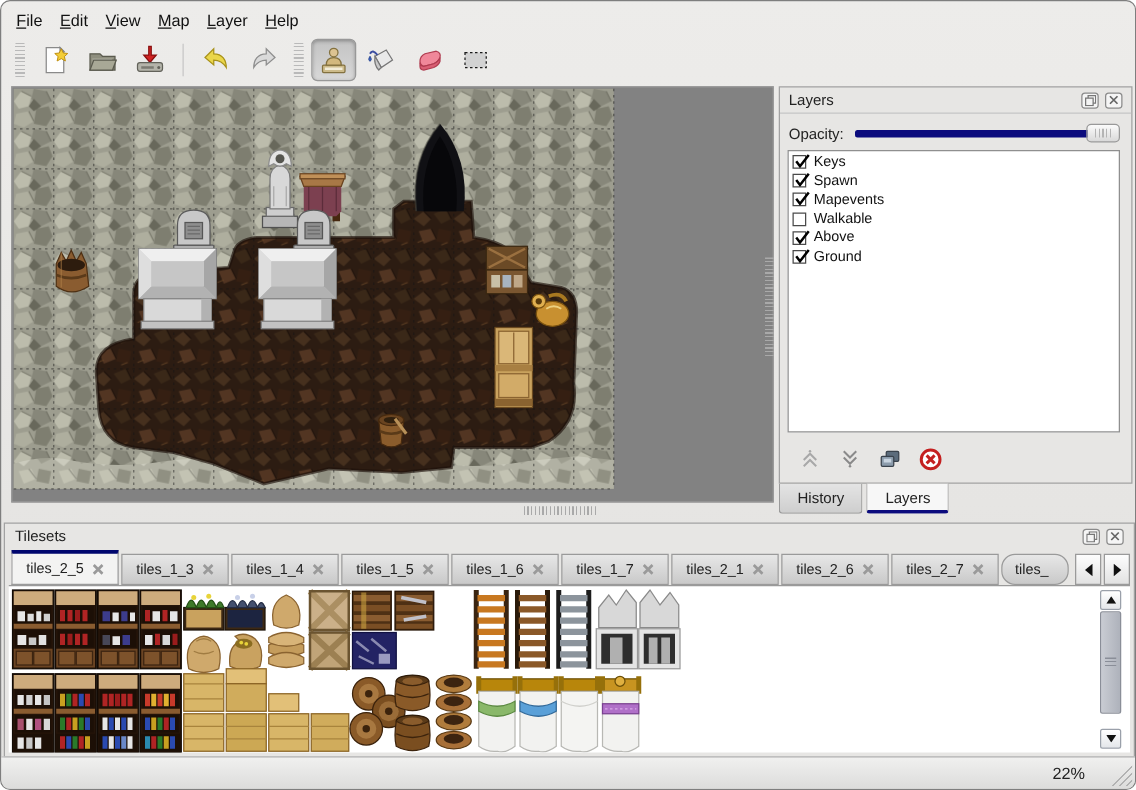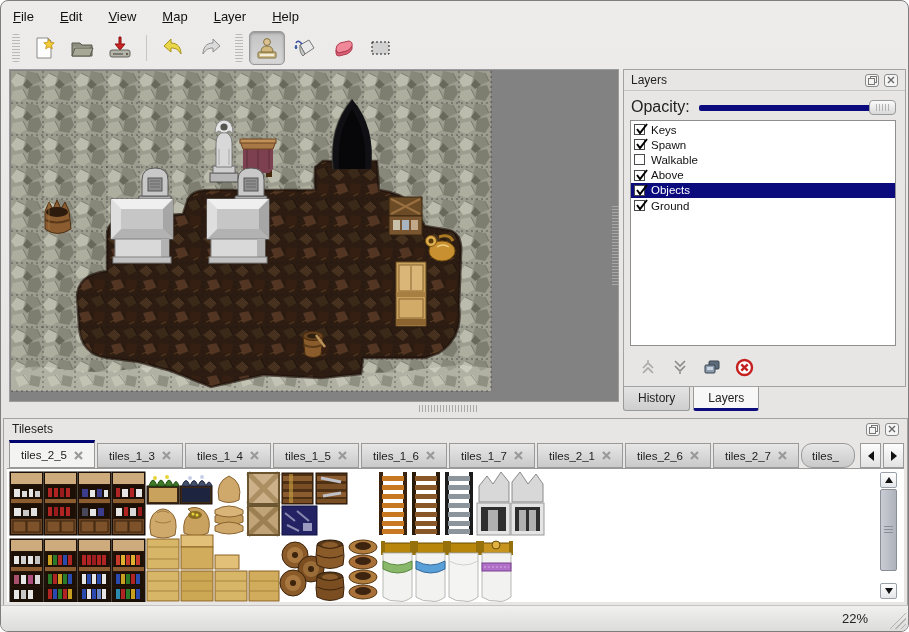--- a/index.html
+++ b/index.html
@@ -1,40 +1,40 @@
 <!DOCTYPE html>
 <html><head>
 <meta charset="utf-8">
 <style>
   html,body{margin:0;padding:0;background:#fff;font-family:"Liberation Sans",sans-serif;}
   *{box-sizing:border-box;}
   .window{position:relative;width:909px;height:632px;border:1px solid #7e7e7e;border-radius:8px;
     background:linear-gradient(#edecea,#e2e1df);overflow:hidden;}
   
-  .menubar{position:absolute;top:4px;left:12px;height:22px;display:flex;gap:26px;align-items:center;font-size:13px;color:#111;}
+  .menubar{position:absolute;top:4px;left:12px;height:22px;display:flex;gap:14px;align-items:center;font-size:13px;color:#111;}
   .menu-item{cursor:default;}
   .menu-item u{text-decoration:underline;}
   
   .toolbar{position:absolute;top:28px;left:0;width:100%;height:38px;display:flex;align-items:center;padding-left:6px;}
   .tgrip{width:8px;height:28px;margin:0 5px;background:repeating-linear-gradient(180deg,#b9b9b9 0 1px,transparent 1px 3px);border-radius:2px;}
   .tool{width:36px;height:34px;display:flex;align-items:center;justify-content:center;border-radius:5px;margin:0 1px;border:1px solid transparent;}
   .tool.selected{background:linear-gradient(#c3c3c3,#d8d8d8);border:1px solid #989898;box-shadow:inset 0 1px 3px rgba(0,0,0,.3);}
   .tsep{width:1px;height:26px;background:#c6c6c6;margin:0 7px;}
   
   .canvas{position:absolute;left:8px;top:68px;width:610px;height:333px;background:#828282;border:1px solid #9b9b9b;}
   .canvas svg{display:block;}
   
   .split-v{position:absolute;left:611px;top:205px;width:7px;height:80px;background:repeating-linear-gradient(180deg,#a9a9a9 0 1px,transparent 1px 3px);}
   .split-h{position:absolute;left:418px;top:404px;width:58px;height:7px;background:repeating-linear-gradient(90deg,#a9a9a9 0 1px,transparent 1px 3px);}
   
   .layers-panel{position:absolute;left:622px;top:68px;width:283px;height:318px;border:1px solid #a2a2a2;background:#e7e6e4;}
   .panel-hd{height:21px;border-bottom:1px solid #c5c5c5;display:flex;align-items:center;padding:0 7px;font-size:12px;color:#222;}
   .hd-btns{margin-left:auto;display:flex;gap:5px;}
   .wbtn{width:14px;height:13px;border:1px solid #8a8a8a;border-radius:3px;background:#f5f5f5;display:flex;align-items:center;justify-content:center;}
-  .op-row{display:flex;align-items:center;gap:9px;padding:7px 9px 2px 7px;font-size:16px;color:#222;}
+  .op-row{display:flex;align-items:center;gap:9px;padding:7px 9px 2px 7px;font-size:12px;color:#222;}
   .slider{flex:1;position:relative;height:17px;}
   .slider .track{position:absolute;left:0;right:2px;top:6px;height:6px;background:#0b0b7d;border-radius:2px;}
   .slider .handle{position:absolute;right:0;top:1px;width:27px;height:15px;border:1px solid #999;border-radius:4px;
     background:repeating-linear-gradient(90deg,#b4b4b4 0 1px,transparent 1px 3px) center/13px 7px no-repeat,linear-gradient(#fbfbfb,#d9d9d9);}
   .layer-list{position:absolute;left:6px;right:9px;top:50px;bottom:40px;background:#fff;border:1px solid #8f8f8f;overflow:hidden;font-size:11.5px;color:#111;padding-top:1px;}
   .layer-row{display:flex;align-items:center;height:15.2px;padding-left:3px;gap:6px;}
   .layer-row.selected{background:#0b0b7d;color:#fff;}
   .cb{width:11px;height:11px;border:1px solid #4a4a4a;background:#fff;flex:none;position:relative;}
   .cb svg{position:absolute;left:0;top:-3px;display:none;}
   .cb.checked svg{display:block;}
@@ -323,40 +323,40 @@
       </div>
         <div class="layer-row">
         <span class="cb checked">
           <svg width="14" height="14" viewBox="0 0 14 14">
               <path d="M2,7 L5,11 L12,2" fill="none" stroke="#000" stroke-width="2"></path>
             </svg>
         </span>
         <span>Spawn</span>
       </div>
         <div class="layer-row">
+        <span class="cb checked">
+          <svg width="14" height="14" viewBox="0 0 14 14">
+              <path d="M2,7 L5,11 L12,2" fill="none" stroke="#000" stroke-width="2"></path>
+            </svg>
+        </span>
+        <span>Mapevents</span>
+      </div>
+        <div class="layer-row">
         <span class="cb">
           
         </span>
         <span>Walkable</span>
       </div>
         <div class="layer-row">
         <span class="cb checked">
           <svg width="14" height="14" viewBox="0 0 14 14">
               <path d="M2,7 L5,11 L12,2" fill="none" stroke="#000" stroke-width="2"></path>
             </svg>
         </span>
         <span>Above</span>
-      </div>
-        <div class="layer-row selected">
-        <span class="cb checked">
-          <svg width="14" height="14" viewBox="0 0 14 14">
-              <path d="M2,7 L5,11 L12,2" fill="none" stroke="#000" stroke-width="2"></path>
-            </svg>
-        </span>
-        <span>Objects</span>
       </div>
         <div class="layer-row">
         <span class="cb checked">
           <svg width="14" height="14" viewBox="0 0 14 14">
               <path d="M2,7 L5,11 L12,2" fill="none" stroke="#000" stroke-width="2"></path>
             </svg>
         </span>
         <span>Ground</span>
       </div>
       </div>

